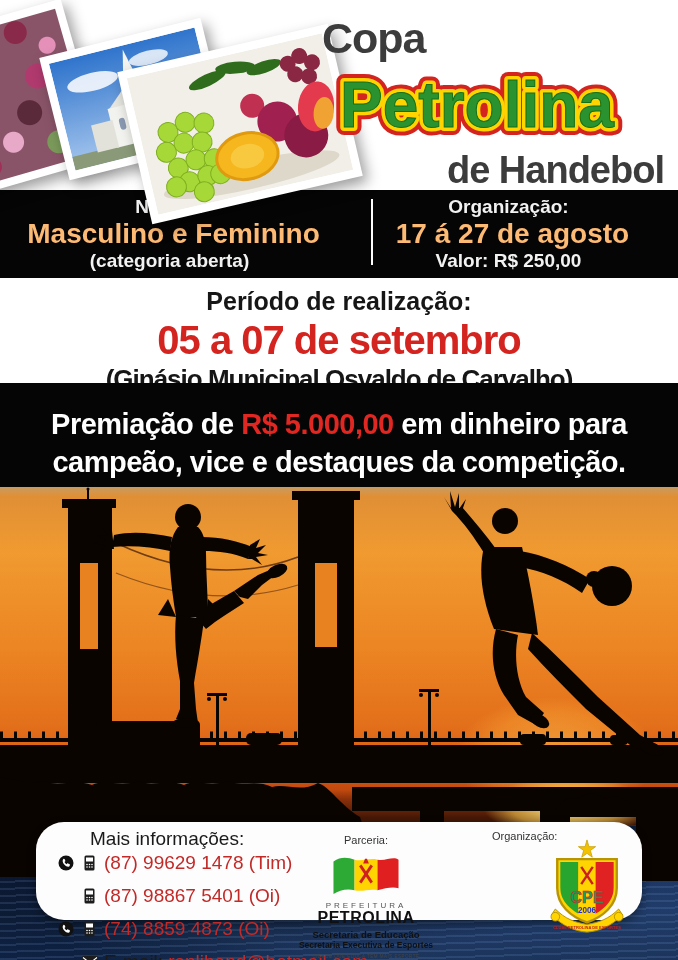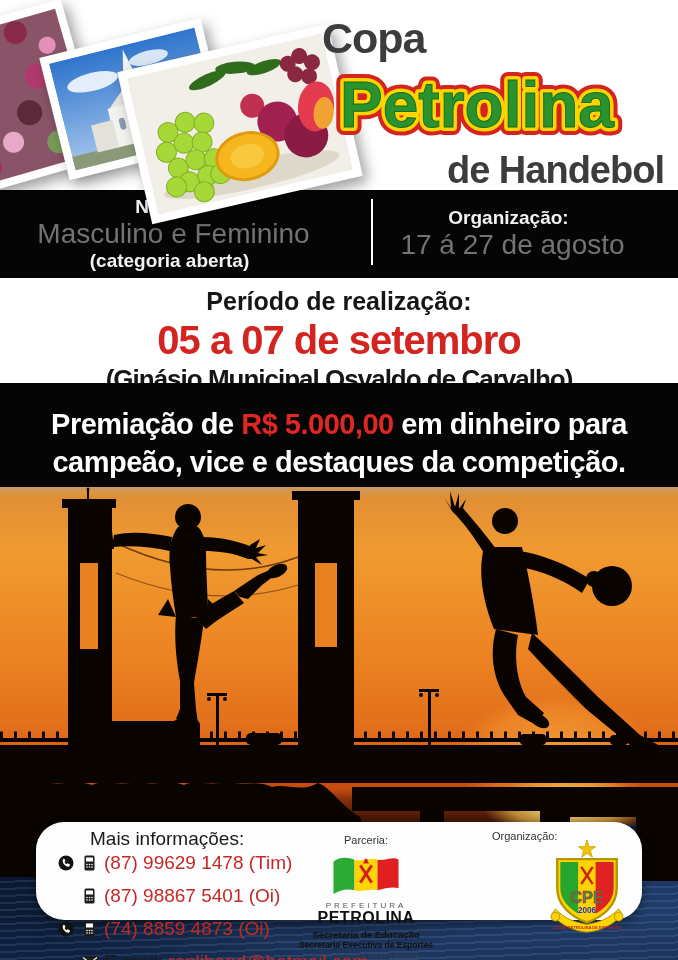--- a/index.html
+++ b/index.html
@@ -30,21 +30,21 @@
   .title-block{position:absolute;top:18px;right:14px;width:374px;z-index:4;text-align:center;}
   .title-pre{font-size:43px;font-weight:bold;color:#3c3c3c;text-align:left;margin-left:32px;line-height:.95;letter-spacing:-1px;}
   .title-post{font-size:38px;font-weight:bold;color:#3c3c3c;text-align:right;margin-top:-6px;letter-spacing:-1px;}
   .logo-text{fill:#2b9230;}
 
   
   .band{position:absolute;left:0;right:0;background:#050505;color:#fff;}
   .band1{top:190px;height:88px;display:flex;}
   .band1 .half{flex:1;display:flex;flex-direction:column;justify-content:center;align-items:center;line-height:1.15;}
   .band-label{font-size:19px;font-weight:bold;color:#f2f2f2;}
-  .band-value{font-size:28px;font-weight:normal;color:#737373;margin-left:8px;}
+  .band-value{font-size:28px;font-weight:bold;color:#fdba74;margin-left:8px;}
   .band-note{font-size:19px;font-weight:bold;color:#f2f2f2;}
   .vdivider{position:absolute;left:371px;top:9px;width:2px;height:66px;background:#fdfdfd;}
 
   .periodo{position:absolute;top:278px;left:0;right:0;height:85px;background:#fff;text-align:center;line-height:1.2;padding-top:8px;box-sizing:border-box;}
   .periodo-label{font-size:25px;font-weight:bold;color:#161616;}
   .periodo-value{font-size:40px;font-weight:bold;color:#d42420;letter-spacing:-1px;}
   .periodo-note{font-size:26px;font-weight:bold;color:#161616;letter-spacing:-1px;}
 
   .band2{top:383px;height:104px;text-align:center;}
   .band2-inner{padding-top:22px;font-size:29px;font-weight:bold;line-height:1.32;letter-spacing:-.5px;}
@@ -181,20 +181,21 @@
 
   <div class="band band1">
     <div class="half">
       <div class="band-label">Naipes:</div>
       <div class="band-value">Masculino e Feminino</div>
       <div class="band-note">(categoria aberta)</div>
     </div>
     <div class="half">
       <div class="band-label">Organização:</div>
       <div class="band-value">17 á 27 de agosto</div>
+      <div class="band-note">Valor: R$ 250,00</div>
     </div>
     <div class="vdivider"></div>
   </div>
 
   <div class="periodo">
     <div class="periodo-label">Período de realização:</div>
     <div class="periodo-value">05 a 07 de setembro</div>
     <div class="periodo-note">(Ginásio Municipal Osvaldo de Carvalho)</div>
   </div>
 

